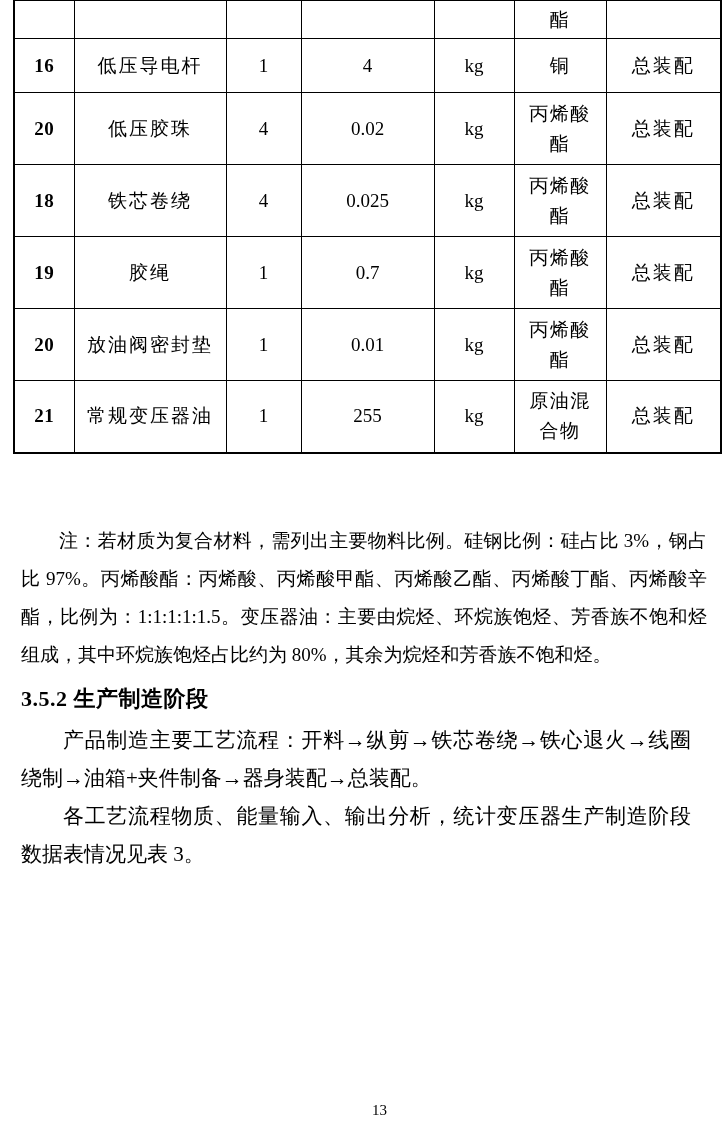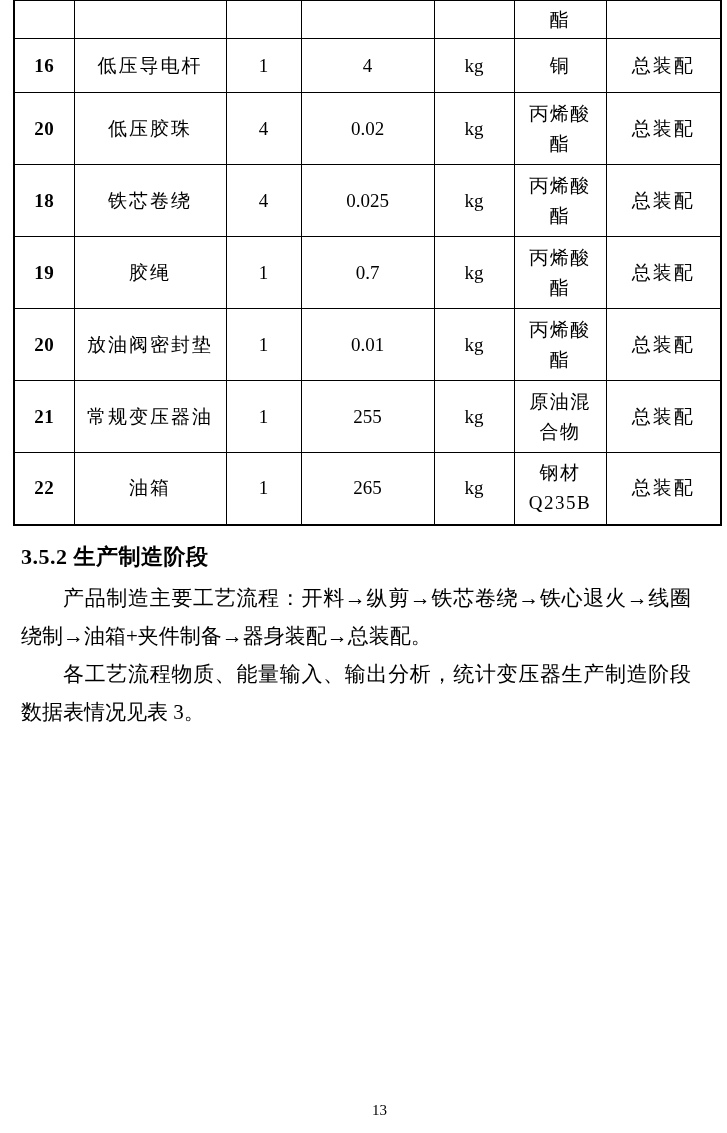--- a/index.html
+++ b/index.html
@@ -50,21 +50,21 @@
     width: 686px;
   }
   .note-para {
     font-size: 19px;
     line-height: 38px;
     text-align: justify;
     text-indent: 2em;
     margin: 0;
   }
   .section-heading {
-    margin: 20px 0 0 0;
+    margin: 10px 0 0 0;
     font-size: 22px;
     font-weight: bold;
     line-height: 30px;
     letter-spacing: 0.5px;
   }
   .body-para {
     font-size: 21px;
     line-height: 38px;
     text-align: justify;
     text-indent: 2em;
@@ -173,36 +173,25 @@
           <td class="cjk-cell">常规变压器油</td>
           <td class="qty-cell">1</td>
           <td class="mass-cell">255</td>
           <td class="unit-cell">kg</td>
           <td class="cjk-cell">
             <div class="material-line">原油混</div>
             <div class="material-line">合物</div>
           </td>
           <td class="cjk-cell">总装配</td>
         </tr>
-        <tr class="row-tall">
-          <td class="num-cell">22</td>
-          <td class="cjk-cell">油箱</td>
-          <td class="qty-cell">1</td>
-          <td class="mass-cell">265</td>
-          <td class="unit-cell">kg</td>
-          <td class="cjk-cell">
-            <div class="material-line">钢材</div>
-            <div class="material-line">Q235B</div>
-          </td>
-          <td class="cjk-cell">总装配</td>
-        </tr>
       </tbody>
   </table>
 
   <div class="text-block">
+    <p class="note-para">注：若材质为复合材料，需列出主要物料比例。硅钢比例：硅占比 3%，钢占比 97%。丙烯酸酯：丙烯酸、丙烯酸甲酯、丙烯酸乙酯、丙烯酸丁酯、丙烯酸辛酯，比例为：1:1:1:1:1.5。变压器油：主要由烷烃、环烷族饱烃、芳香族不饱和烃组成，其中环烷族饱烃占比约为 80%，其余为烷烃和芳香族不饱和烃。</p>
     <h3 class="section-heading">3.5.2 生产制造阶段</h3>
     <p class="body-para">产品制造主要工艺流程：开料→纵剪→铁芯卷绕→铁心退火→线圈绕制→油箱+夹件制备→器身装配→总装配。</p>
     <p class="body-para">各工艺流程物质、能量输入、输出分析，统计变压器生产制造阶段数据表情况见表 3。</p>
   </div>
 
   <div class="page-number">13</div>
 
 </div>
 
 </body></html>

